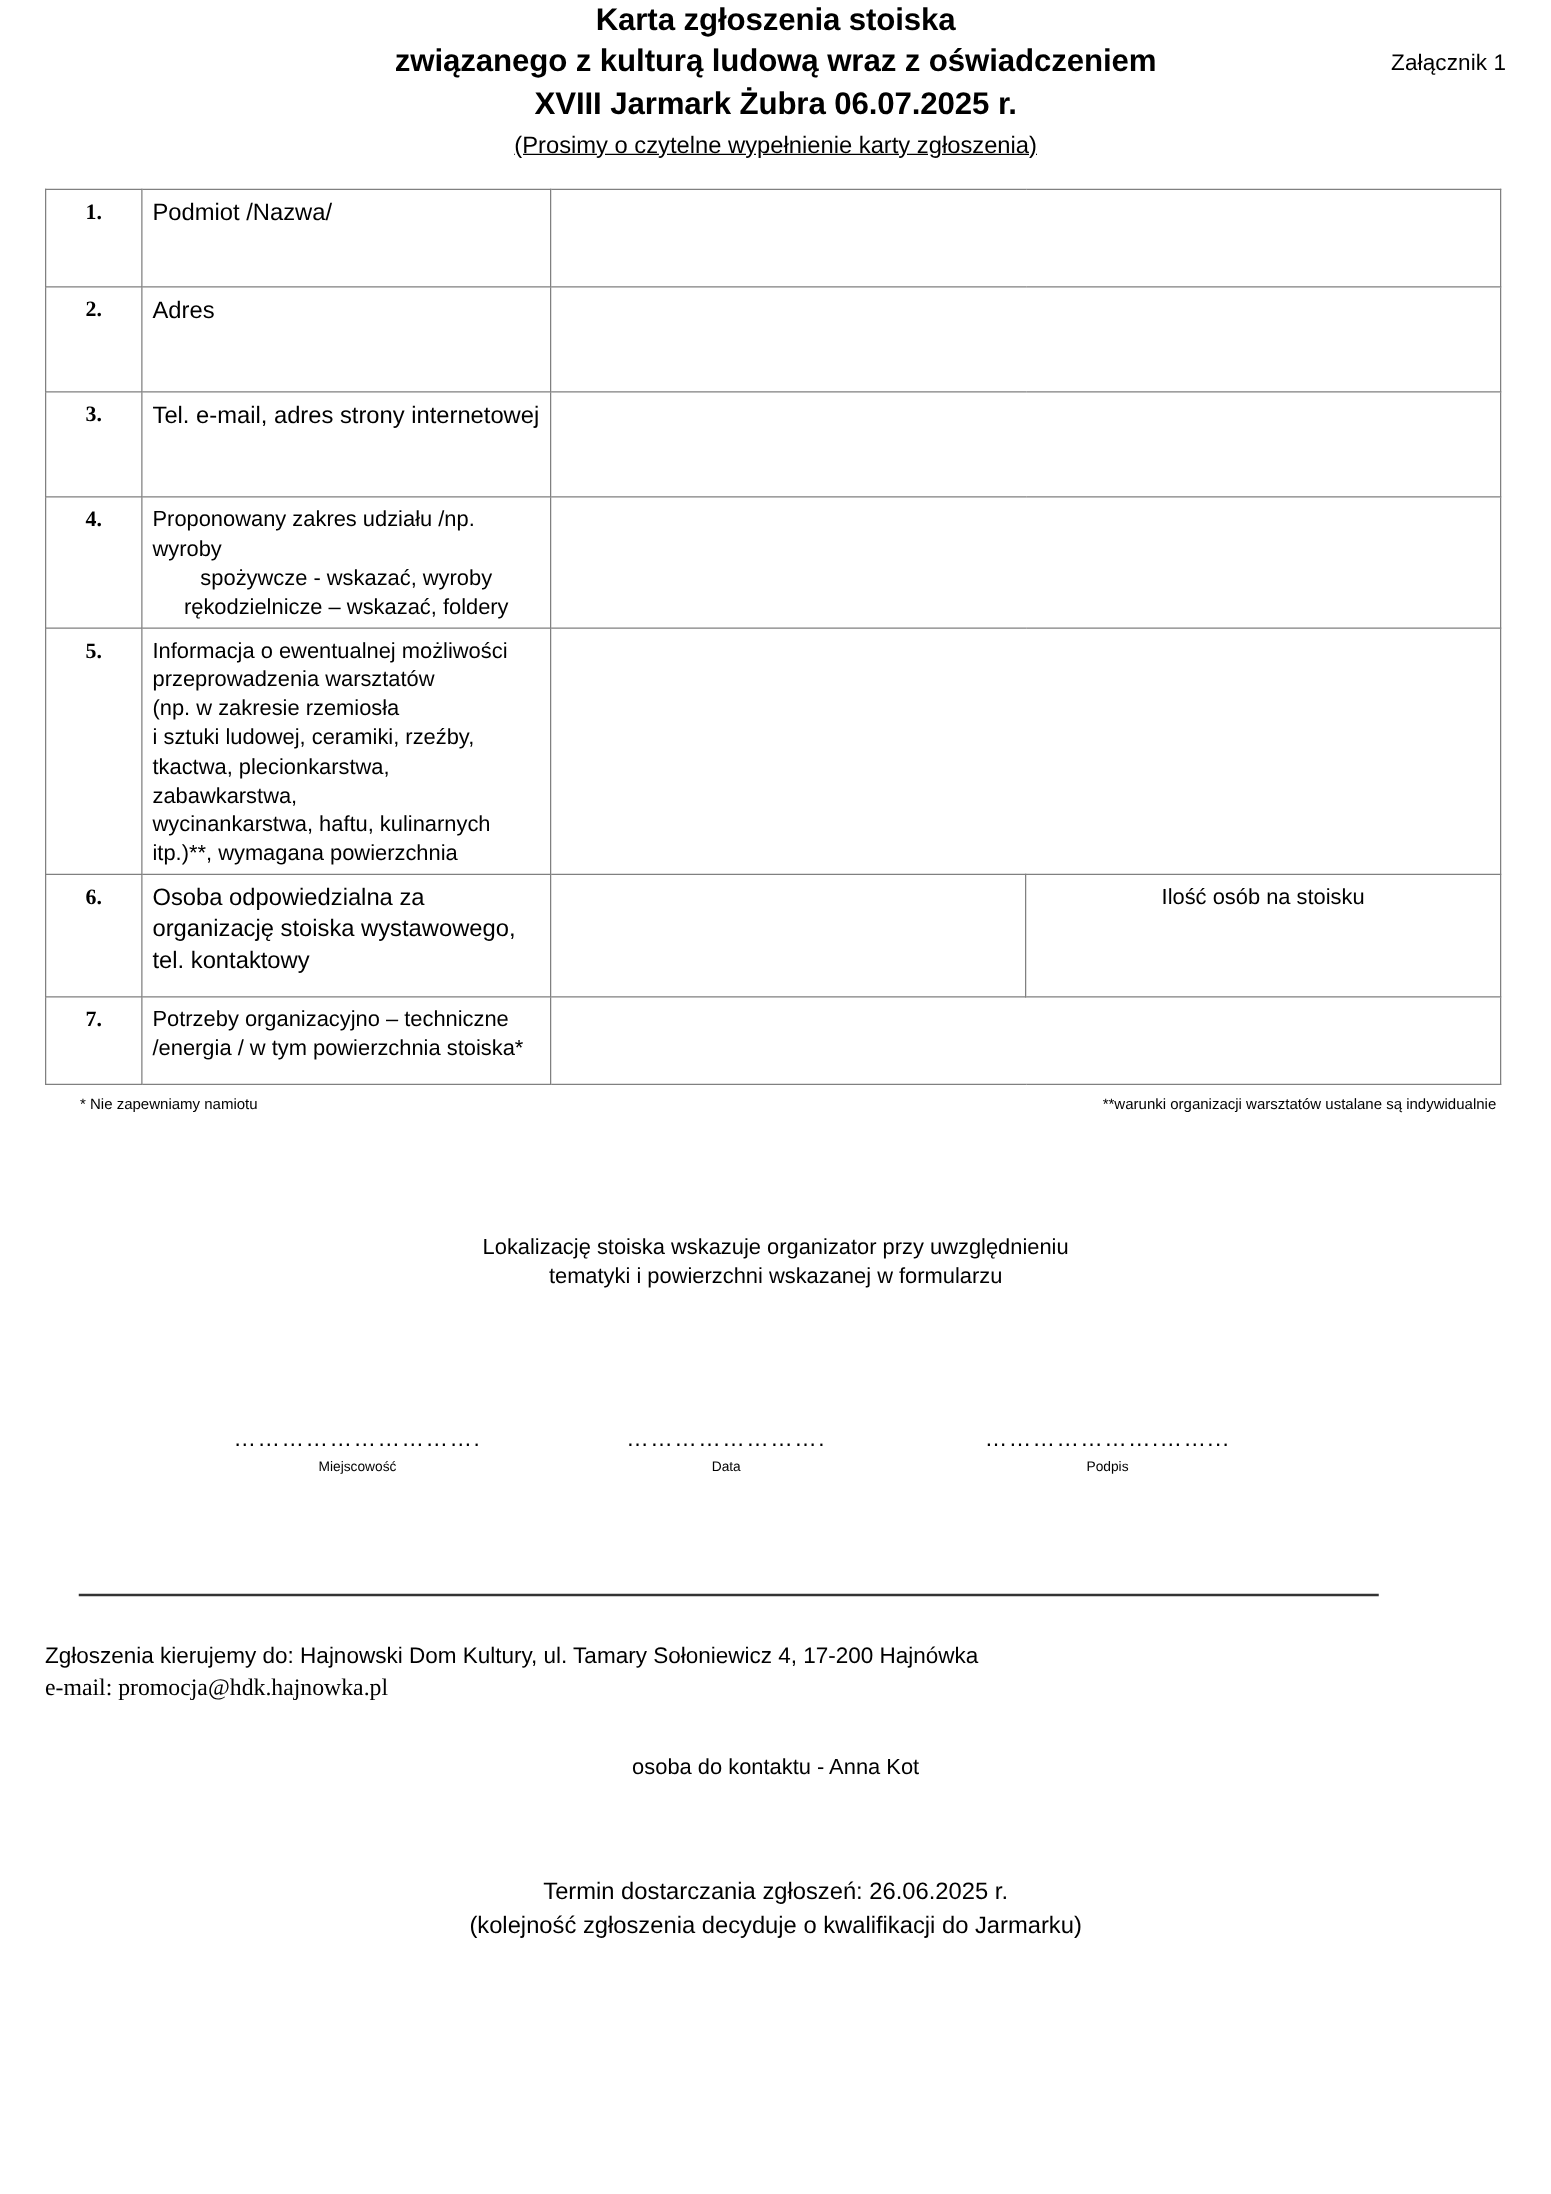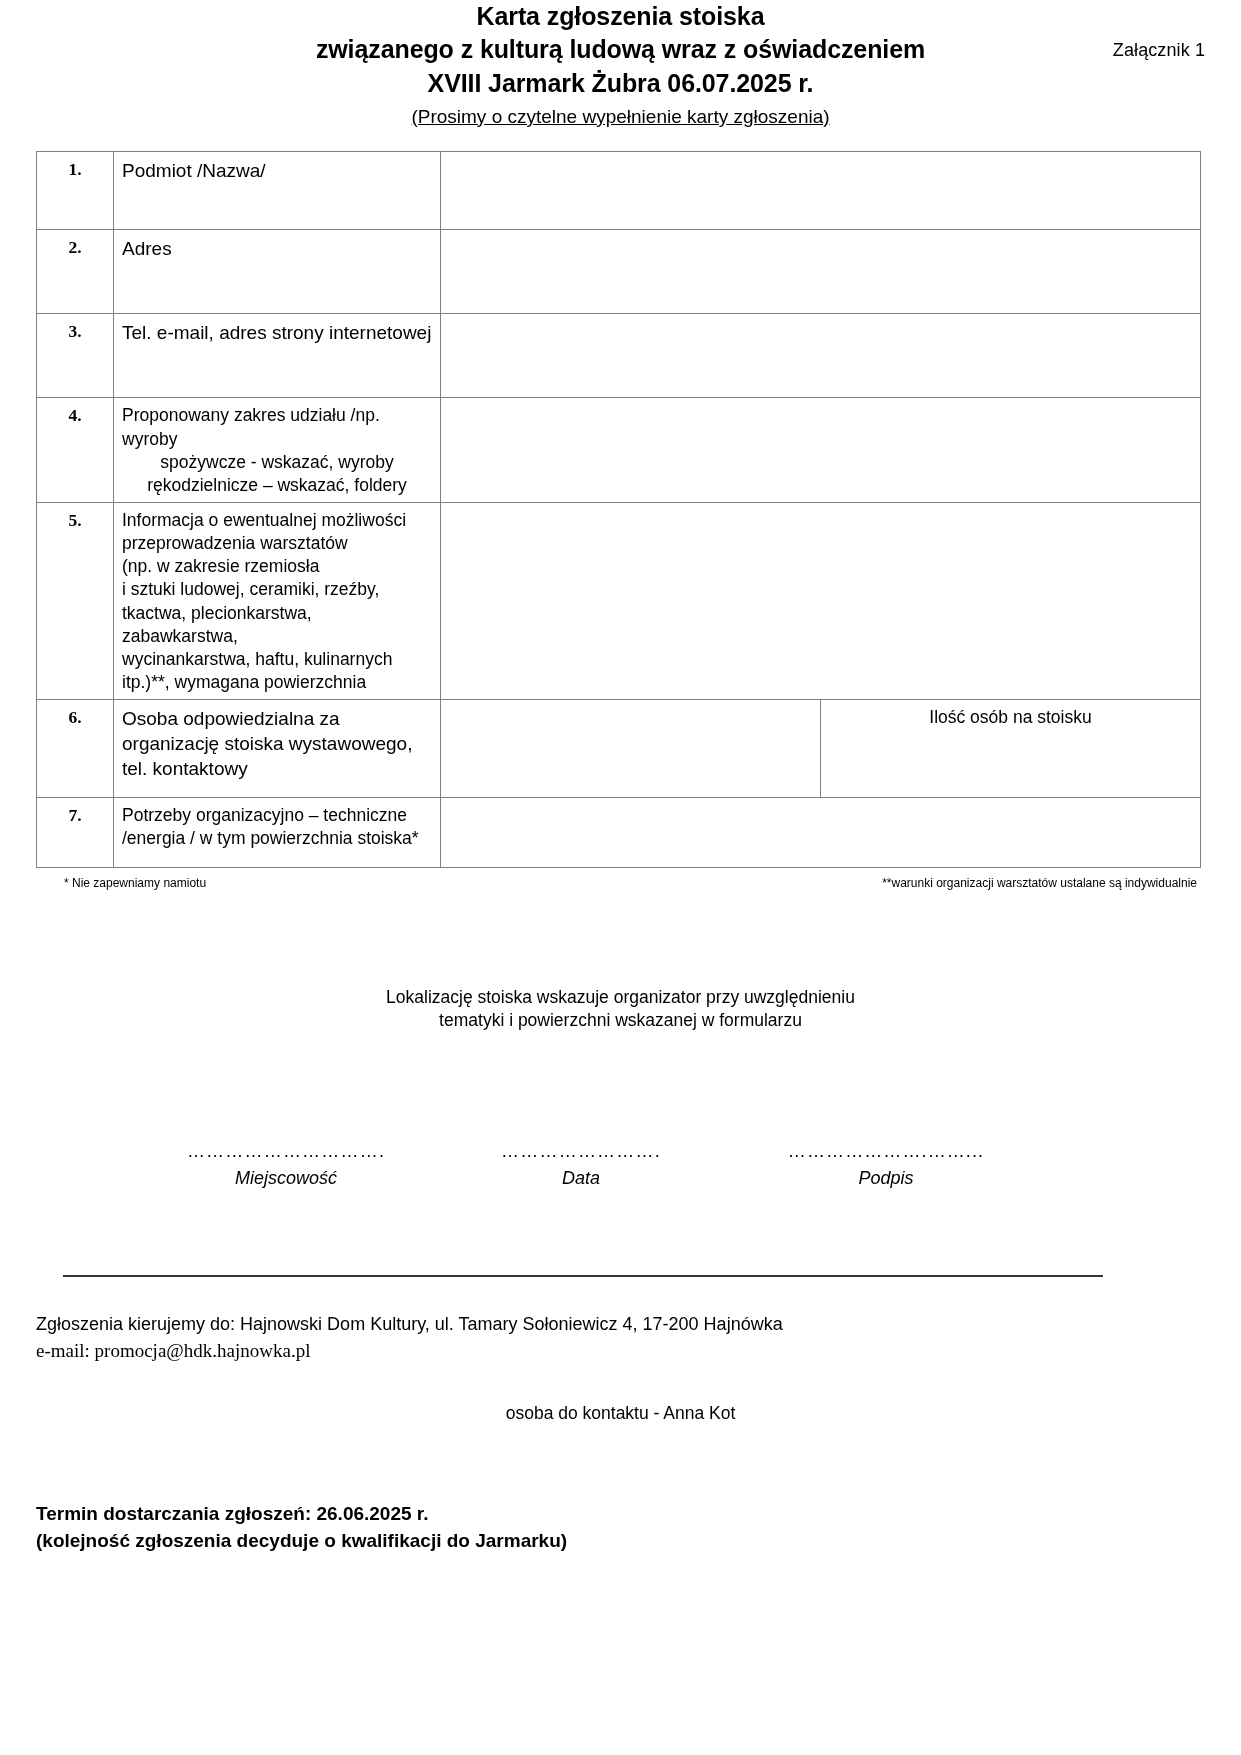--- a/index.html
+++ b/index.html
@@ -136,22 +136,21 @@
     position: absolute;
     text-align: center;
   }
   .sig .dots {
     font-size: 18px;
     letter-spacing: 1.2px;
     white-space: nowrap;
   }
   .sig .cap {
     margin-top: 6px;
-    font-size: 18px;
-    font-style: italic;
+    font-size: 11px;
   }
   .sig-1 { left: 120px;  width: 260px; }
   .sig-2 { left: 420px;  width: 250px; }
   .sig-3 { left: 700px;  width: 300px; }
   .sig-3 .dots { letter-spacing: 1.1px; }
 
   
   .divider {
     margin-top: 64px;
     width: 1040px;
@@ -173,23 +172,23 @@
   }
   .contact-person {
     margin-top: 38px;
     text-align: center;
     font-size: 17.5px;
   }
 
   
   .deadline {
     margin-top: 76px;
-    text-align: left;
+    text-align: center;
     font-size: 19px;
-    font-weight: bold;
+    font-weight: normal;
     line-height: 1.45;
   }
 </style>
 </head>
 <body>
 
 <div class="page">
 
   <div class="attachment-tag">Załącznik 1</div>
 

